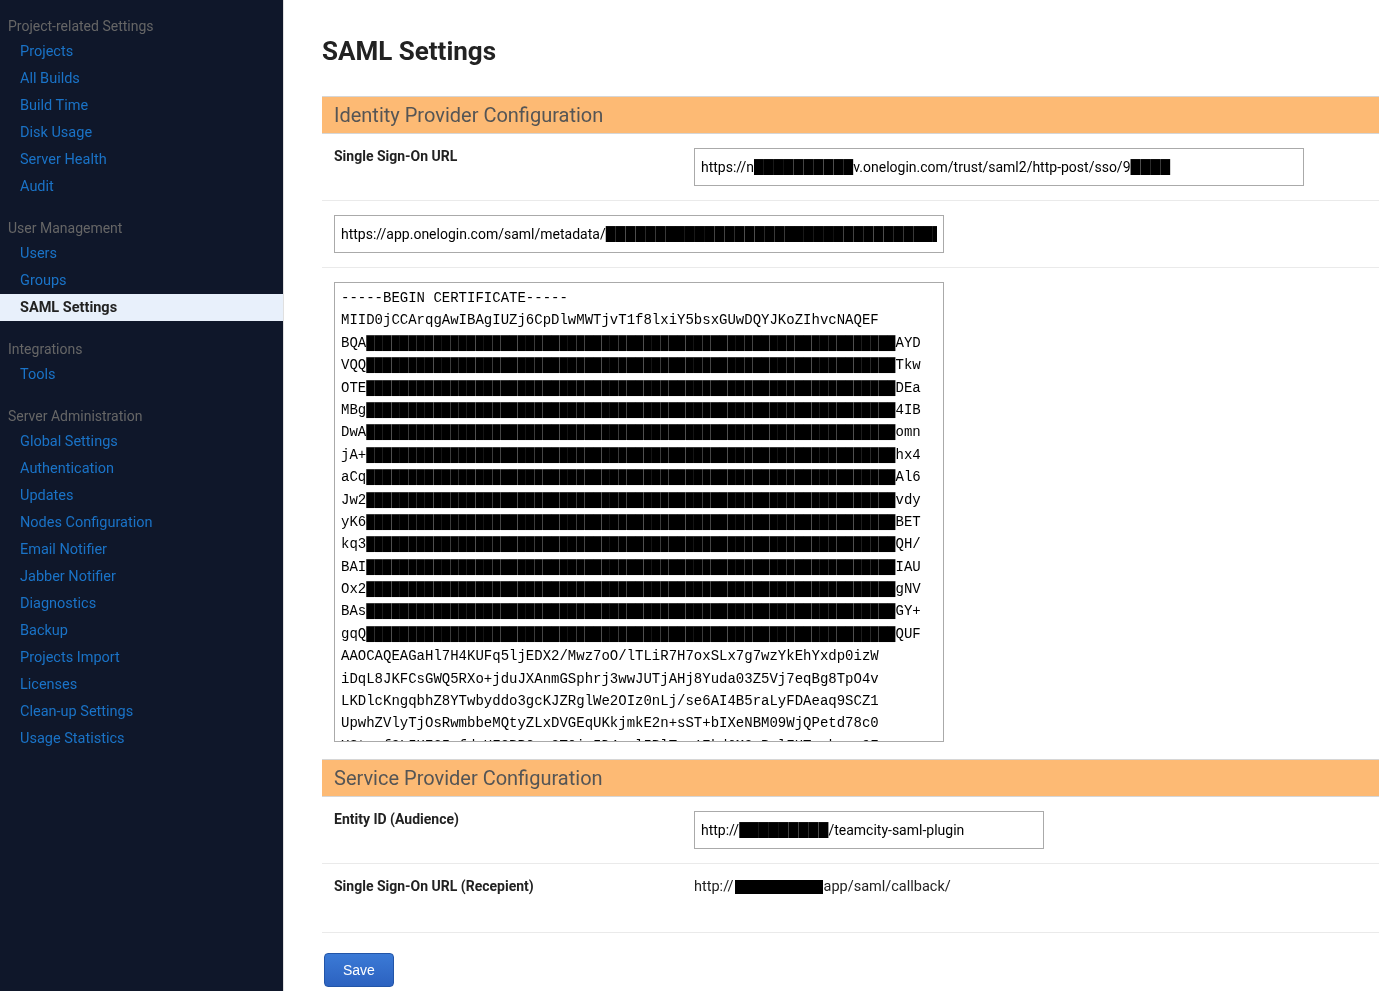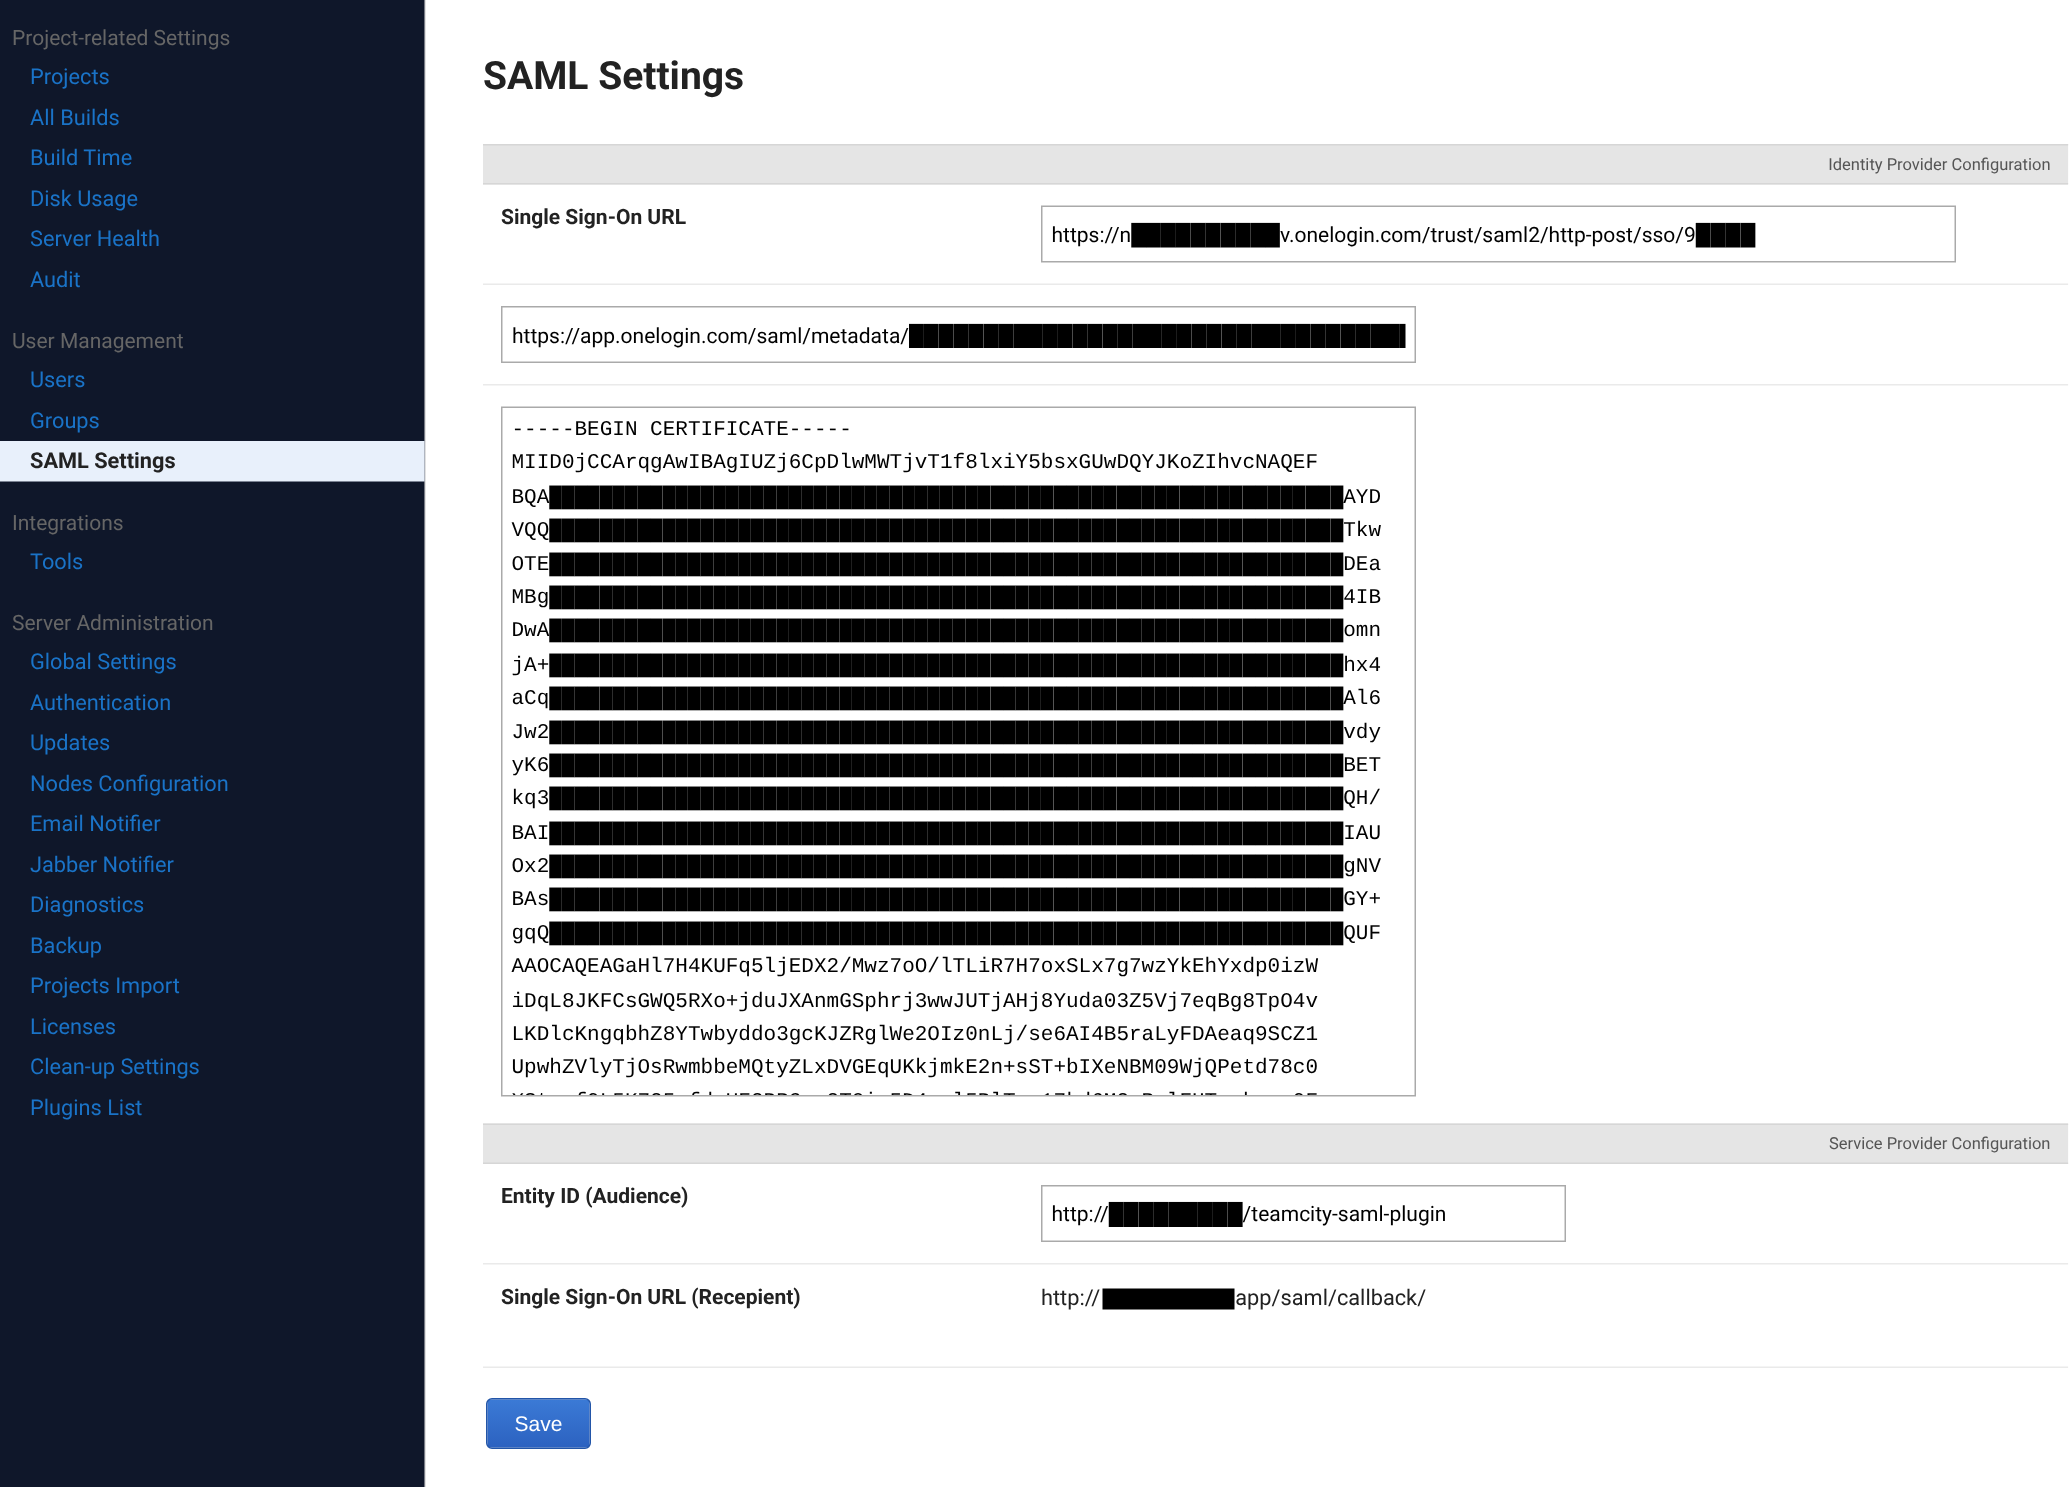--- a/index.html
+++ b/index.html
@@ -48,27 +48,26 @@
       padding: 36px 0 30px 38px;
       overflow-x: hidden;
     }
     .page-title {
       font-size: 26px;
       font-weight: 700;
       color: #222;
       margin-bottom: 30px;
     }
     .section-header {
-      background: #e5e5e5;
+      background: #fdba74;
       border-top: 1px solid #d6d6d6;
       border-bottom: 1px solid #d6d6d6;
       padding: 6px 12px;
       color: #555;
-      font-size: 11px;
-      text-align: right;
+      font-size: 20px;
     }
     .form-row {
       display: flex;
       align-items: flex-start;
       border-bottom: 1px solid #eaeaea;
       padding: 14px 12px;
     }
     .form-row.noborder {
       border-bottom: none;
     }
@@ -168,21 +167,21 @@
     <a class="sidebar-item">Authentication</a>
     <a class="sidebar-item">Updates</a>
     <a class="sidebar-item">Nodes Configuration</a>
     <a class="sidebar-item">Email Notifier</a>
     <a class="sidebar-item">Jabber Notifier</a>
     <a class="sidebar-item">Diagnostics</a>
     <a class="sidebar-item">Backup</a>
     <a class="sidebar-item">Projects Import</a>
     <a class="sidebar-item">Licenses</a>
     <a class="sidebar-item">Clean-up Settings</a>
-    <a class="sidebar-item">Plugins List</a>
+    <a class="sidebar-item">Usage Statistics</a>
   </div>
 </nav>
 
 <main class="main">
   <h1 class="page-title">SAML Settings</h1>
 
   <div class="section-header">Identity Provider Configuration</div>
 
   <div class="form-row">
     <div class="form-label">Single Sign-On URL</div>

